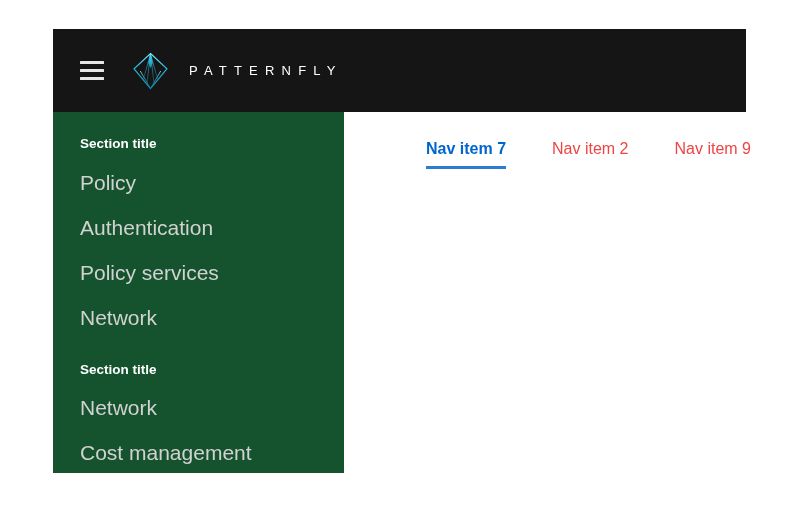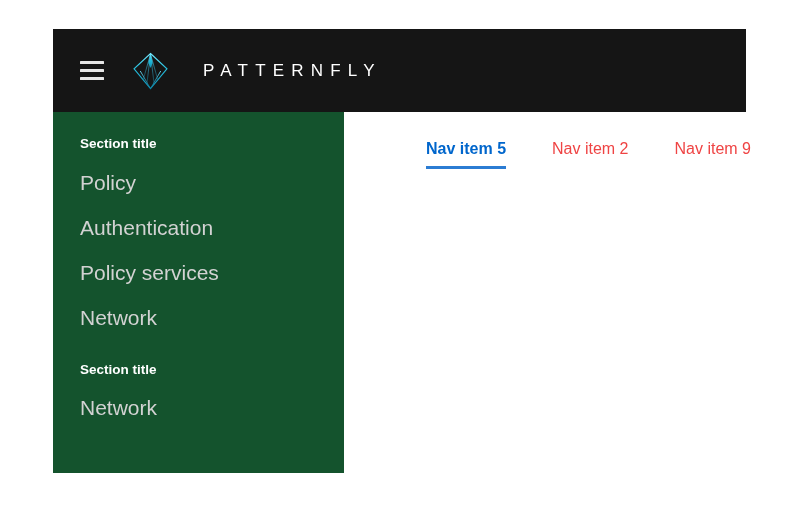--- a/index.html
+++ b/index.html
@@ -69,23 +69,23 @@
     text-decoration: none;
     cursor: pointer;
   }
   .brand-mark {
     width: 37px;
     height: 38px;
     flex: 0 0 auto;
     display: block;
   }
   .brand-word {
-    margin-left: 34px;
+    margin-left: 20px;
     color: #ffffff;
-    font-size: 17px;
+    font-size: 13px;
     font-weight: 400;
     letter-spacing: 7.2px;
     line-height: 1;
     white-space: nowrap;
     font-family: "Liberation Sans", "DejaVu Sans", sans-serif;
   }
 
   
   .sidebar {
     position: absolute;
@@ -219,24 +219,25 @@
       <div class="section-title">Section title</div>
       <a class="nav-item" href="#">Policy</a>
       <a class="nav-item" href="#">Authentication</a>
       <a class="nav-item" href="#">Policy services</a>
       <a class="nav-item" href="#">Network</a>
     </div>
 
     <div class="nav-section">
       <div class="section-title">Section title</div>
       <a class="nav-item" href="#">Network</a>
+      <a class="nav-item" href="#">Cost management</a>
     </div>
   </nav>
 
   <main class="main">
     <div class="tabs">
-      <button class="tab active">Nav item 5</button>
+      <button class="tab active">Nav item 7</button>
       <button class="tab">Nav item 2</button>
       <button class="tab">Nav item 9</button>
     </div>
   </main>
 
 </div>
 
 </body></html>

